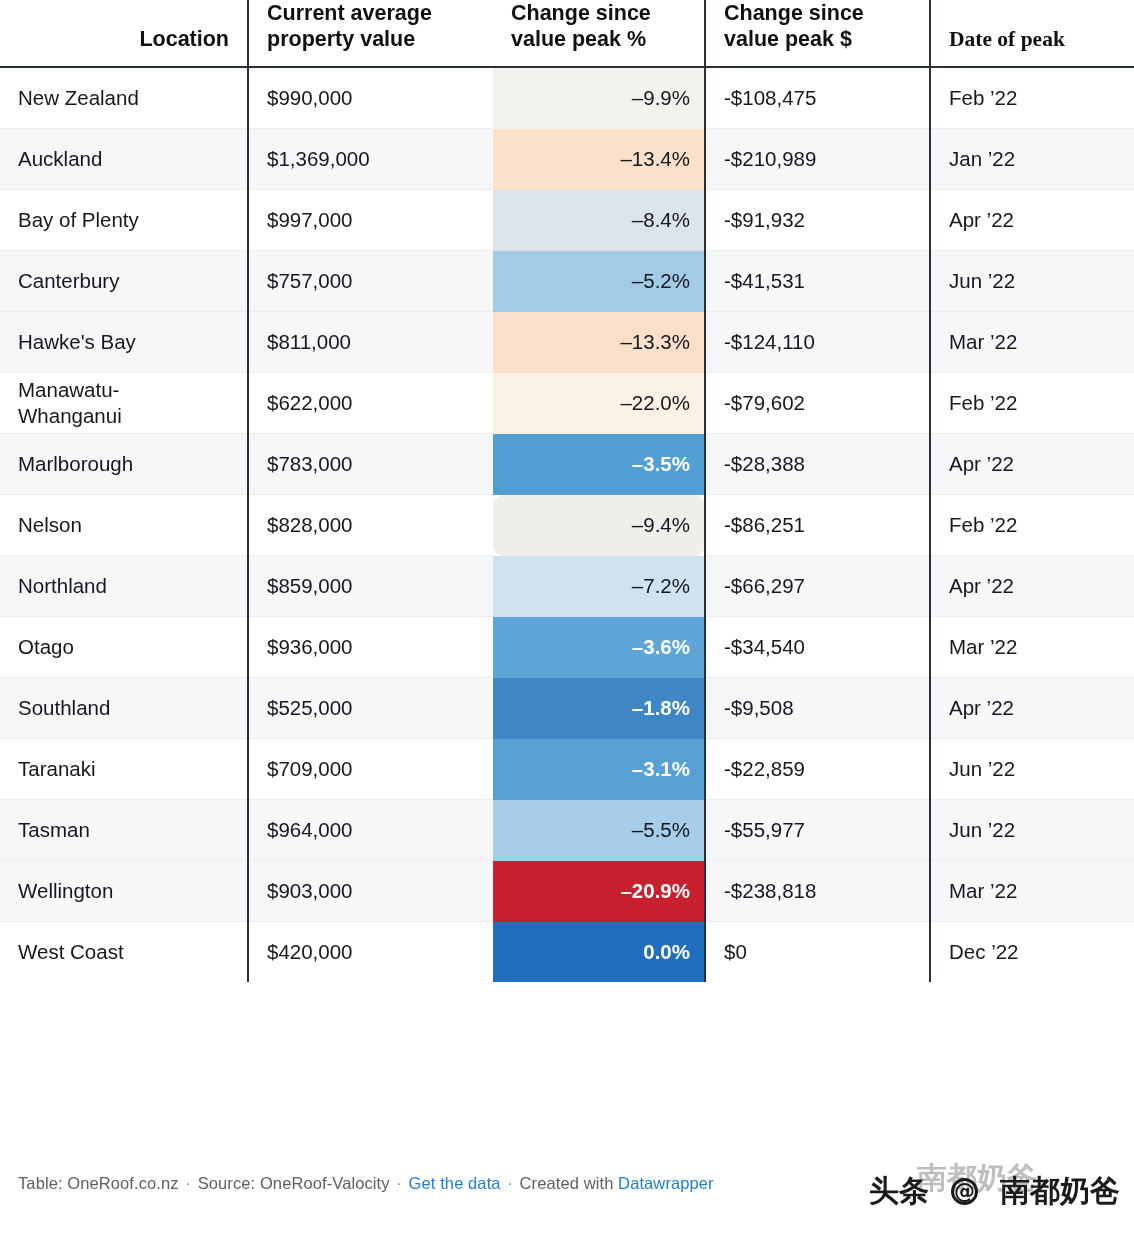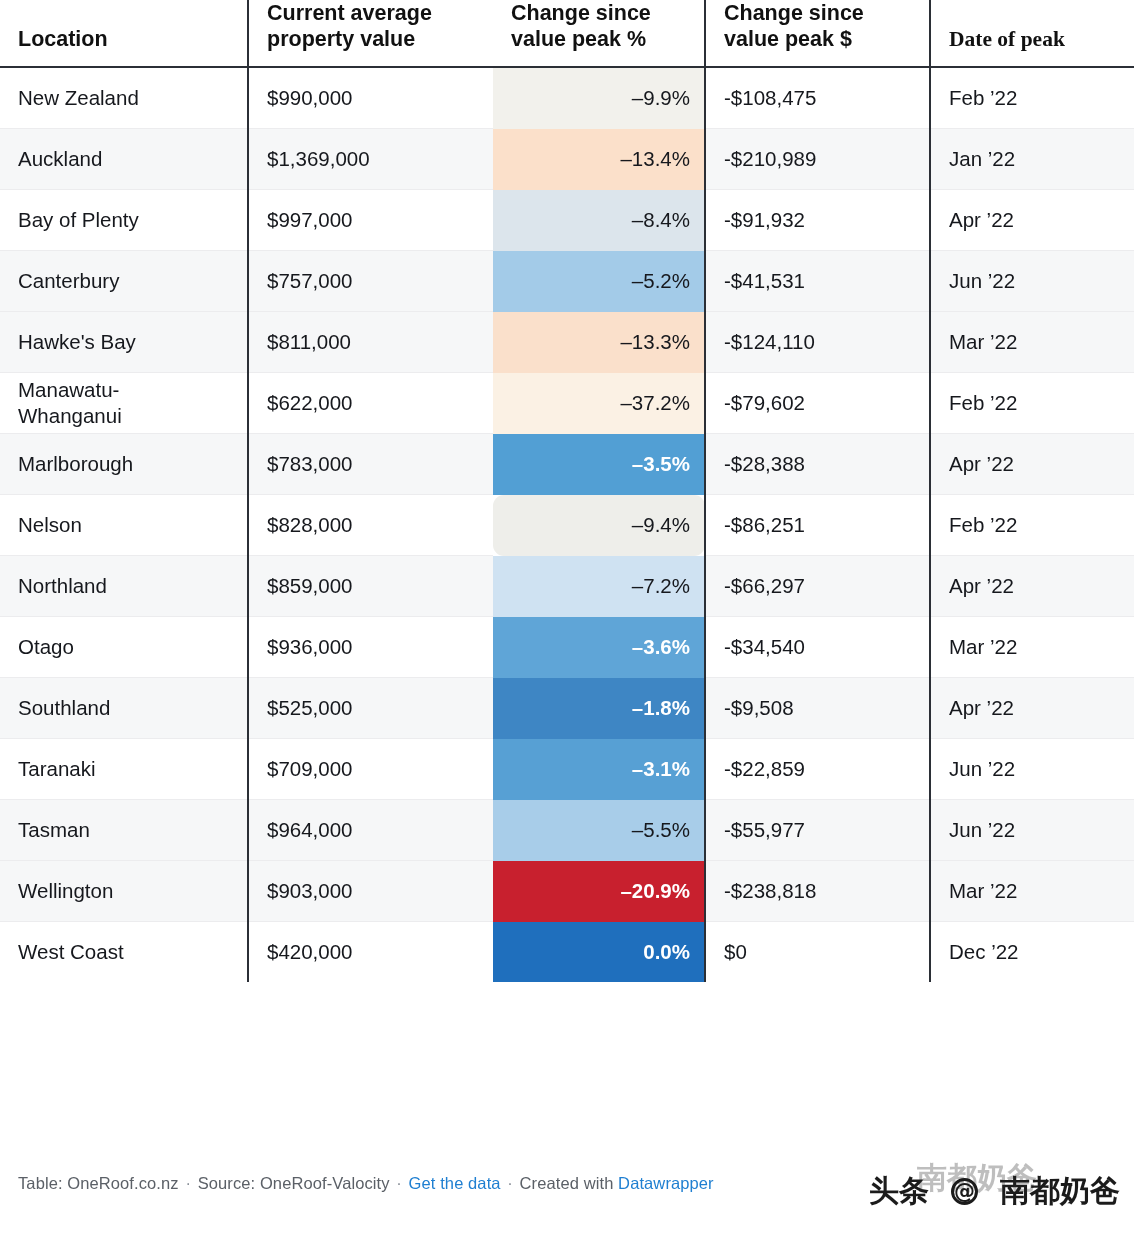--- a/index.html
+++ b/index.html
@@ -41,21 +41,21 @@
     vertical-align: bottom;
     font-size: 21.5px;
     font-weight: bold;
     line-height: 1.22;
     color: #111111;
     padding: 0 0 14px 0;
     background: #ffffff;
     border-bottom: 2px solid #2b2f36;
   }
   .th-inner { padding-left: 18px; padding-right: 18px; }
-  .th-loc   { text-align: left; }
+  .th-loc   { text-align: right; }
   .th-val   { text-align: left; }
   .th-pct   { text-align: left; }
   .th-dol   { text-align: left; }
   .th-date  { text-align: left; font-family: Liberation Serif, serif; }
 
   thead th.hd-val,
   thead th.hd-dol,
   thead th.hd-date { border-left: 2px solid #2b2f36; }
   thead th.hd-pct { border-left: none; }
 
@@ -241,21 +241,21 @@
           <td class="cell-pct" style="background-color: rgb(250, 224, 203); color: rgb(22, 24, 29);">–13.3%</td>
           <td class="cell-dol">-$124,110</td>
           <td class="cell-date">Mar ’22</td>
         </tr>
         <tr class="row-odd">
           <td class="cell-loc">
             <div>Manawatu-</div>
             <div>Whanganui</div>
           </td>
           <td class="cell-val">$622,000</td>
-          <td class="cell-pct" style="background-color: rgb(251, 241, 228); color: rgb(22, 24, 29);">–37.2%</td>
+          <td class="cell-pct" style="background-color: rgb(251, 241, 228); color: rgb(22, 24, 29);">–22.0%</td>
           <td class="cell-dol">-$79,602</td>
           <td class="cell-date">Feb ’22</td>
         </tr>
         <tr class="row-even">
           <td class="cell-loc">
             <div>Marlborough</div>
           </td>
           <td class="cell-val">$783,000</td>
           <td class="cell-pct pct-strong" style="background-color: rgb(82, 159, 212); color: rgb(255, 255, 255);">–3.5%</td>
           <td class="cell-dol">-$28,388</td>

